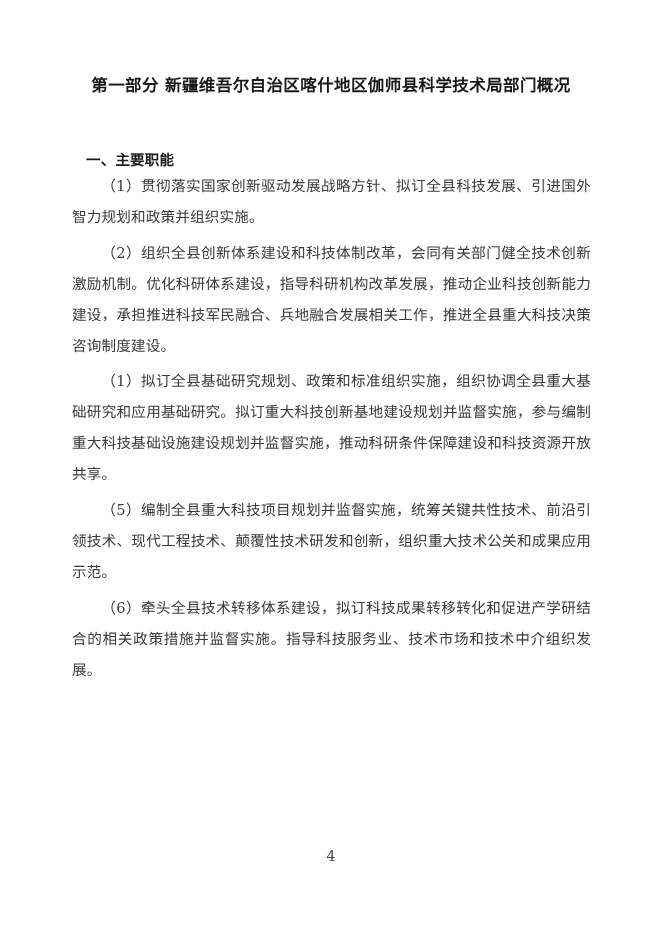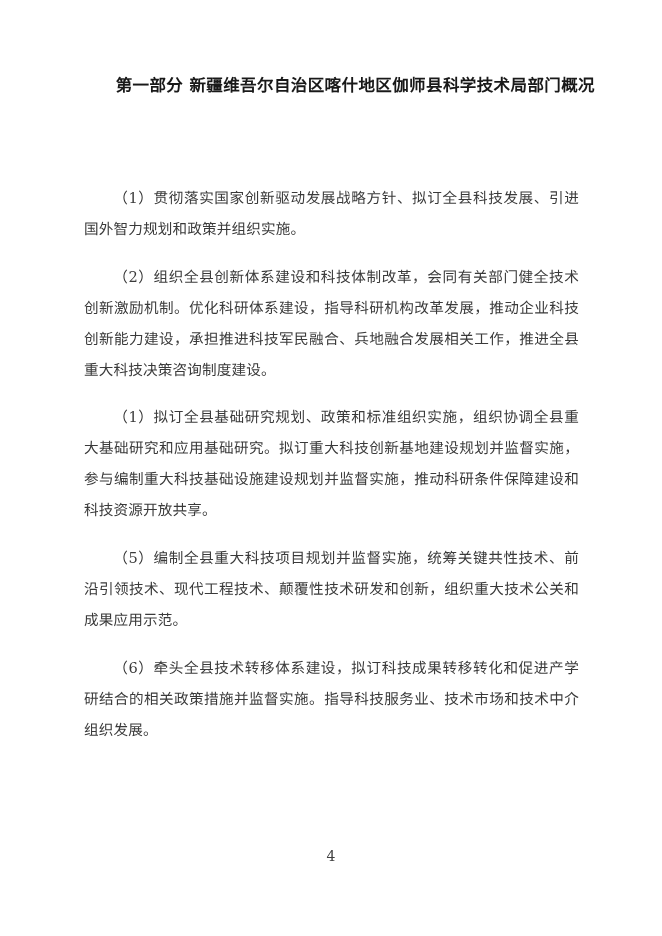--- a/index.html
+++ b/index.html
@@ -23,21 +23,21 @@
     position: absolute;
     left: 67px;
     top: 62px;
     width: 528px;
     font-family: "DejaVu Sans", "Liberation Sans", sans-serif;
     font-size: 16.5px;
     font-weight: bold;
     color: #191919;
     letter-spacing: 0.4px;
     line-height: 26px;
-    text-align: right;
+    text-align: center;
     white-space: nowrap;
   }
   .section-heading {
     position: absolute;
     left: 67px;
     top: 137px;
     width: 528px;
     font-family: "DejaVu Sans", "Liberation Sans", sans-serif;
     font-size: 14.5px;
     font-weight: bold;
@@ -53,41 +53,42 @@
     width: 529px;
   }
   .para {
     font-family: "DejaVu Serif", "Liberation Serif", serif;
     font-size: 14.6px;
     color: #3a3a3a;
     line-height: 30.9px;
     text-align: justify;
     text-justify: inter-ideograph;
     text-indent: 2em;
-    margin: 17px;
+    margin: 5px;
     letter-spacing: 0.15px;
   }
   .page-number {
     position: absolute;
     left: 0;
     top: 848px;
     width: 662px;
     text-align: center;
     font-family: "DejaVu Serif", "Liberation Serif", serif;
     font-size: 14px;
     color: #3f3f3f;
   }
 </style>
 </head>
 <body>
 
 <div class="page">
 
   <h1 class="doc-title">第一部分 新疆维吾尔自治区喀什地区伽师县科学技术局部门概况</h1>
 
+  <h2 class="section-heading">一、主要职能</h2>
 
   <div class="body-block">
     <p class="para">（1）贯彻落实国家创新驱动发展战略方针、拟订全县科技发展、引进国外智力规划和政策并组织实施。</p>
     <p class="para">（2）组织全县创新体系建设和科技体制改革，会同有关部门健全技术创新激励机制。优化科研体系建设，指导科研机构改革发展，推动企业科技创新能力建设，承担推进科技军民融合、兵地融合发展相关工作，推进全县重大科技决策咨询制度建设。</p>
     <p class="para">（1）拟订全县基础研究规划、政策和标准组织实施，组织协调全县重大基础研究和应用基础研究。拟订重大科技创新基地建设规划并监督实施，参与编制重大科技基础设施建设规划并监督实施，推动科研条件保障建设和科技资源开放共享。</p>
     <p class="para">（5）编制全县重大科技项目规划并监督实施，统筹关键共性技术、前沿引领技术、现代工程技术、颠覆性技术研发和创新，组织重大技术公关和成果应用示范。</p>
     <p class="para">（6）牵头全县技术转移体系建设，拟订科技成果转移转化和促进产学研结合的相关政策措施并监督实施。指导科技服务业、技术市场和技术中介组织发展。</p>
   </div>
 
   <div class="page-number">4</div>

